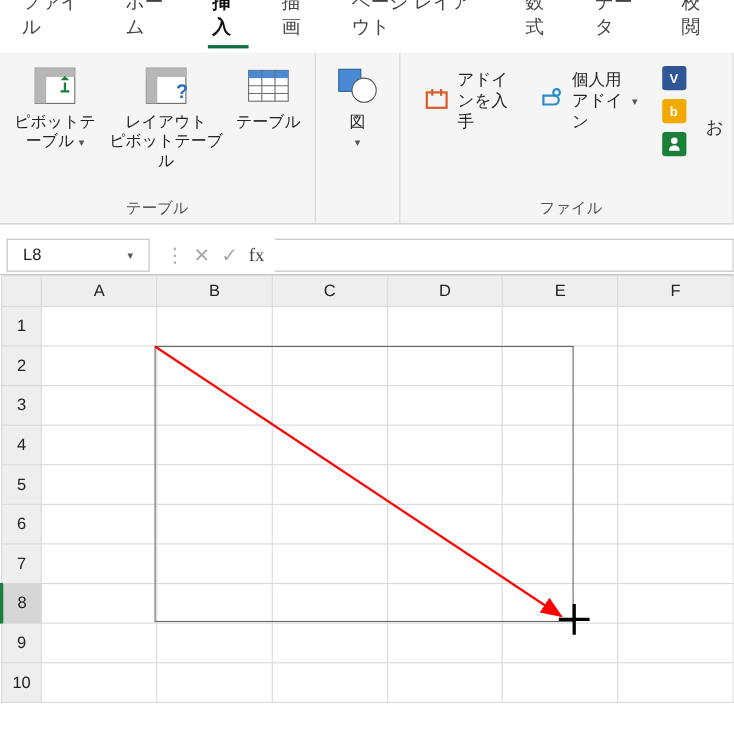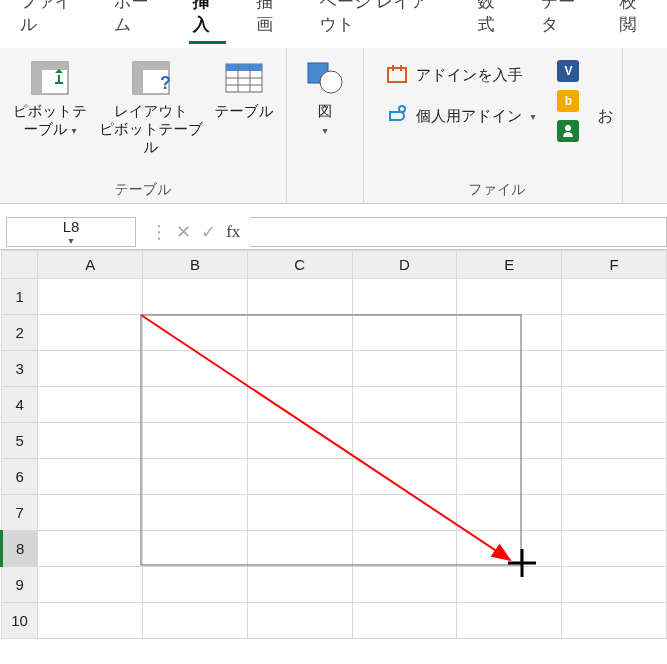--- a/index.html
+++ b/index.html
@@ -14,28 +14,28 @@
   
   .ribbon { display: flex; align-items: stretch; background: #f5f5f5; border-bottom: 1px solid #c8c8c8; height: 156px; }
   .group { display: flex; flex-direction: column; align-items: center; border-right: 1px solid #d6d6d6; padding: 6px 10px 2px 10px; }
   .group-items { display: flex; align-items: flex-start; gap: 6px; flex: 1; }
   .group-label { font-size: 14px; color: #555; padding: 2px 0 2px 0; margin-top: auto; }
   .rbtn { display: flex; flex-direction: column; align-items: center; justify-content: flex-start; width: 80px; padding: 4px 2px; cursor: pointer; border-radius: 3px; gap: 4px; }
   .rbtn .iconbox { width: 40px; height: 40px; display: flex; align-items: center; justify-content: center; }
   .rbtn .lbl { font-size: 14.5px; text-align: center; line-height: 1.25; color: #222; }
   .drop { font-size: 10px; color: #555; }
 
-  .addin-col { display: flex; flex-direction: column; gap: 10px; padding-top: 6px; }
+  .addin-col { display: flex; flex-direction: row; gap: 10px; padding-top: 6px; }
   .addin-item { display: flex; align-items: center; gap: 8px; font-size: 15px; cursor: pointer; padding: 3px 6px; border-radius: 3px; }
   .mini-icons { display: flex; flex-direction: column; gap: 8px; padding: 6px 6px 0 10px; }
   .mini { width: 22px; height: 22px; border-radius: 3px; display: flex; align-items: center; justify-content: center; font-size: 12px; color: #fff; font-weight: 700; }
 
   
   .formula-row { display: flex; align-items: center; height: 36px; border-bottom: 1px solid #c8c8c8; margin-top: 10px; }
-  .namebox { width: 130px; height: 30px; margin-left: 6px; border: 1px solid #bfbfbf; display: flex; align-items: center; justify-content: space-between; padding: 0 24px; font-size: 15px; background: #fff; flex-direction: column; }
+  .namebox { width: 130px; height: 30px; margin-left: 6px; border: 1px solid #bfbfbf; display: flex; align-items: center; justify-content: space-between; padding: 0 14px; font-size: 15px; background: #fff; }
   .fx-controls { display: flex; align-items: center; gap: 10px; margin-left: 14px; color: #aaa; font-size: 18px; }
   .fx-label { font-family: "Cambria Math", serif; color: #444; font-size: 17px; }
   .formula-input { flex: 1; height: 30px; margin-left: 10px; border: 1px solid #bfbfbf; border-left: none; background: #fff; }
 
   
   .grid-wrap { position: relative; }
   table.grid { border-collapse: collapse; table-layout: fixed; width: 100%; }
   .grid th, .grid td { border: 1px solid #d9d9d9; font-size: 15px; font-weight: 400; color: #222; }
   .grid thead th { height: 28px; background: #eee; text-align: center; }
   .corner { width: 36px; background: #eee; }

